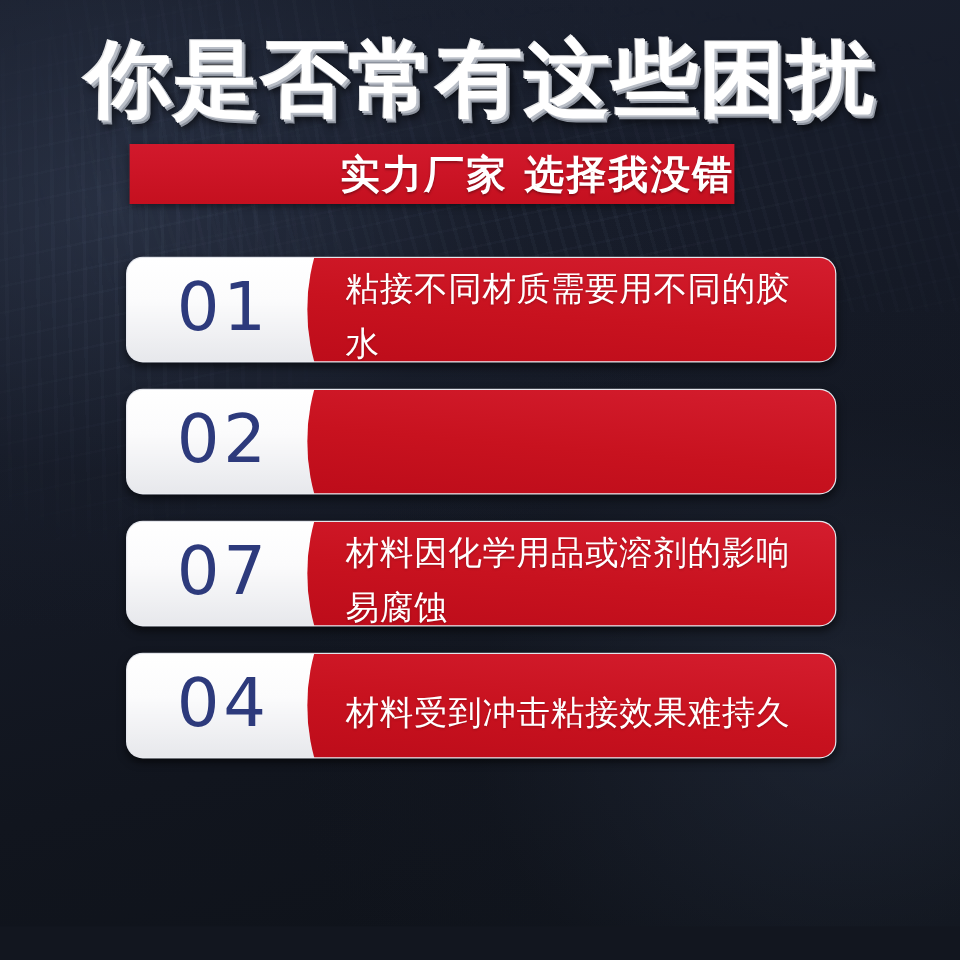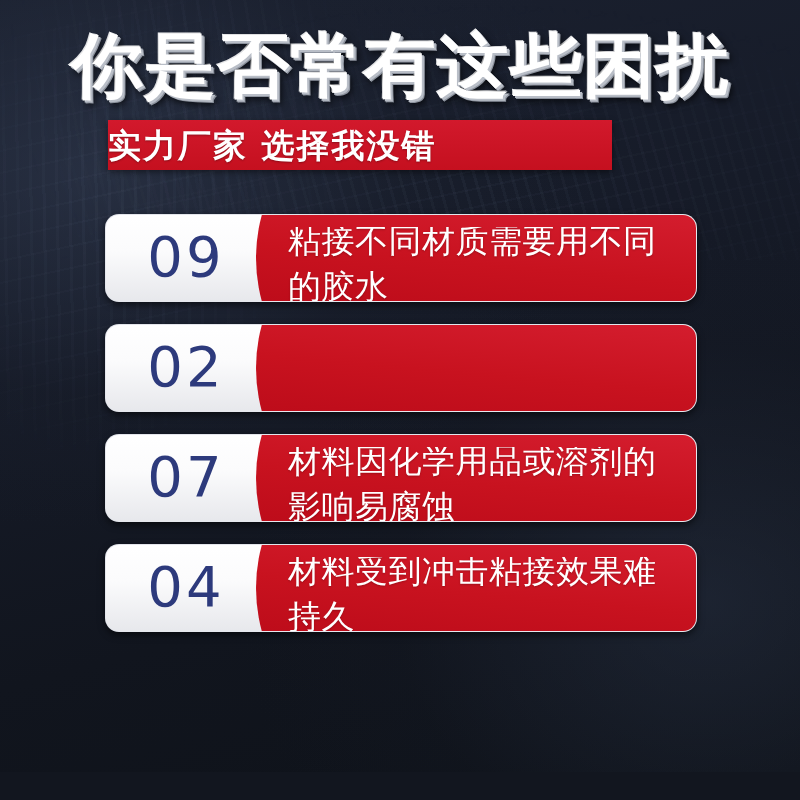--- a/index.html
+++ b/index.html
@@ -70,21 +70,21 @@
       -1px -1px 0 rgba(255,255,255,0.9);
     transform:scaleX(1.03);
   }
 
   
   .subbar {
     position:absolute;
     left:108px; top:120px;
     width:504px; height:50px;
     background:linear-gradient(180deg,#d2192c 0%, #c5101f 100%);
-    display:flex; align-items:center; justify-content:flex-start;
+    display:flex; align-items:center; justify-content:flex-end;
     box-shadow:0 2px 6px rgba(0,0,0,0.45);
   }
   .subbar-text {
     font-size:33px;
     line-height:33px;
     font-weight:700;
     color:#ffffff;
     letter-spacing:2px;
     white-space:nowrap;
     text-shadow:0 1px 2px rgba(0,0,0,0.3);
@@ -127,21 +127,21 @@
     line-height:56px;
     font-weight:400;
     color:#2d3a7c;
     letter-spacing:3px;
     padding-bottom:3px;
   }
   .row-text {
     position:absolute;
     left:182px; right:10px; top:0; bottom:0;
     display:flex; align-items:center;
-    font-size:33px;
+    font-size:28px;
     line-height:46px;
     font-weight:500;
     color:#ffffff;
     letter-spacing:0.5px;
     overflow:hidden;
     text-shadow:0 1px 2px rgba(0,0,0,0.22);
     margin-top:12px;
   }
   .row-text span {
     display:block;
@@ -159,21 +159,21 @@
 
   <div class="headline">你是否常有这些困扰</div>
 
   <div class="subbar">
     <div class="subbar-text">实力厂家 选择我没错</div>
   </div>
 
   <div class="rows" id="rows">
       <div class="row">
         <div class="row-red"></div>
-        <div class="row-num">09</div>
+        <div class="row-num">01</div>
         <div class="row-text">
           <span>粘接不同材质需要用不同的胶水</span>
         </div>
       </div>
       <div class="row">
         <div class="row-red"></div>
         <div class="row-num">02</div>
       </div>
       <div class="row">
         <div class="row-red"></div>

